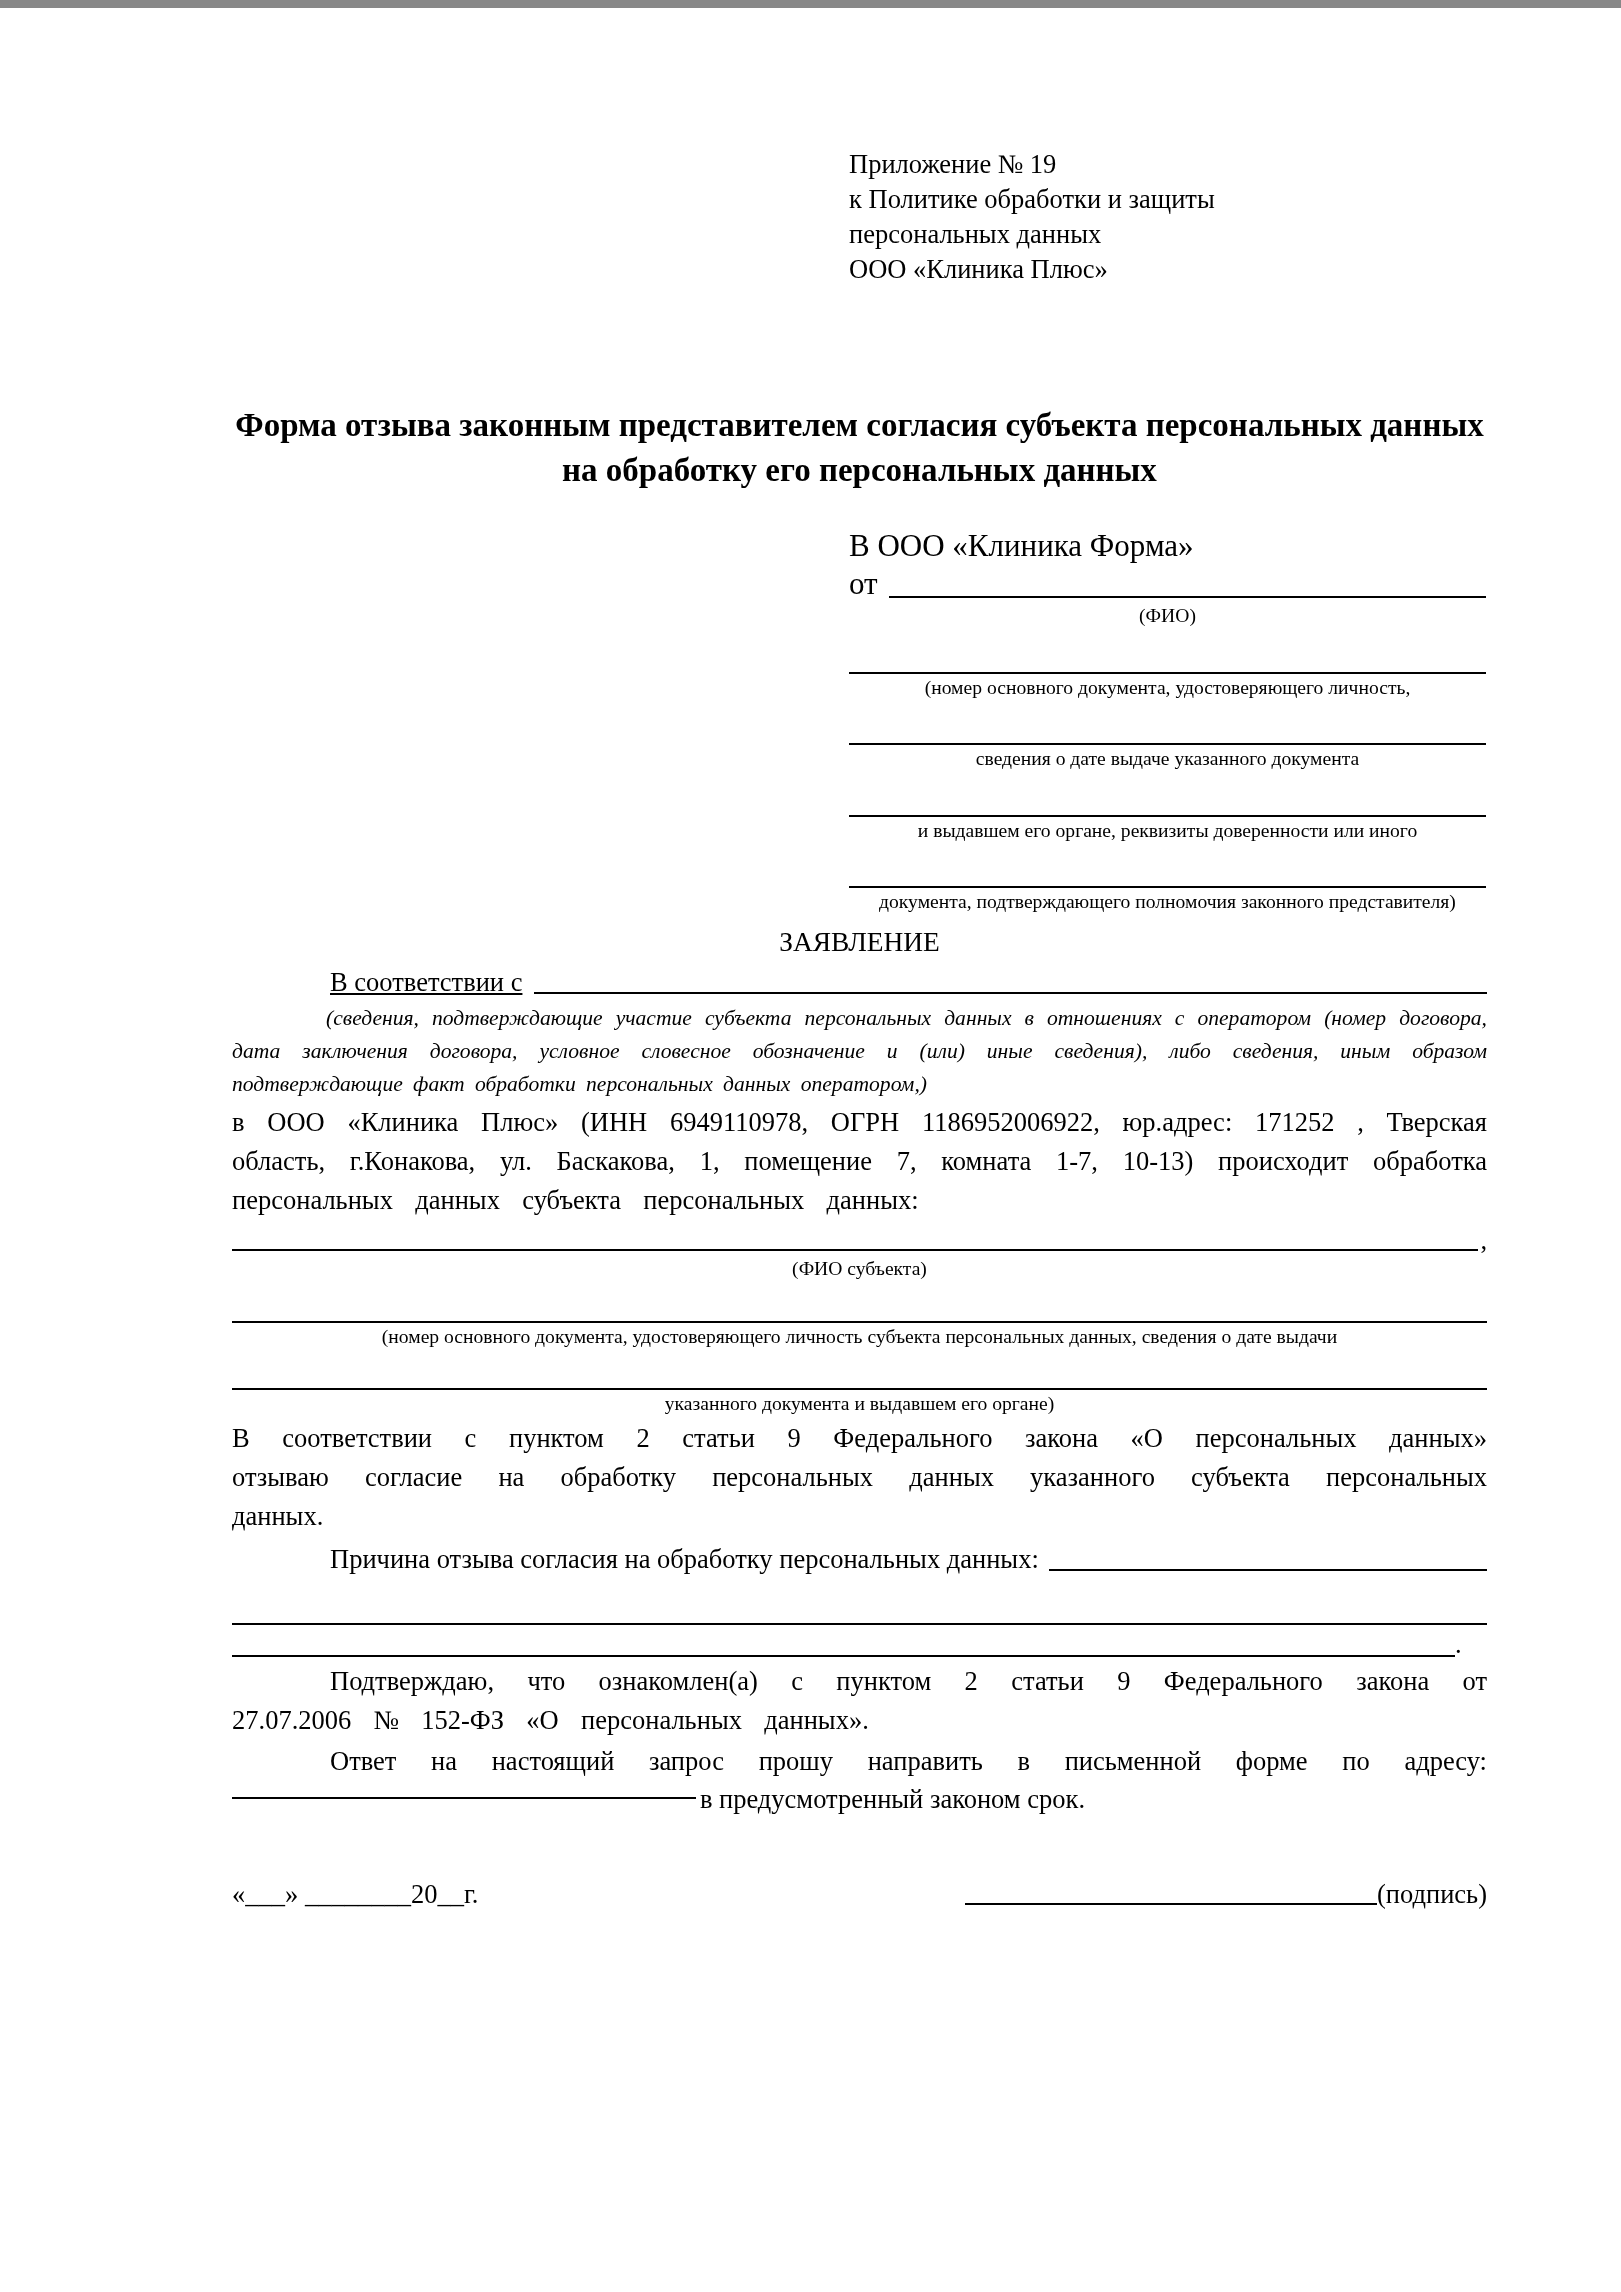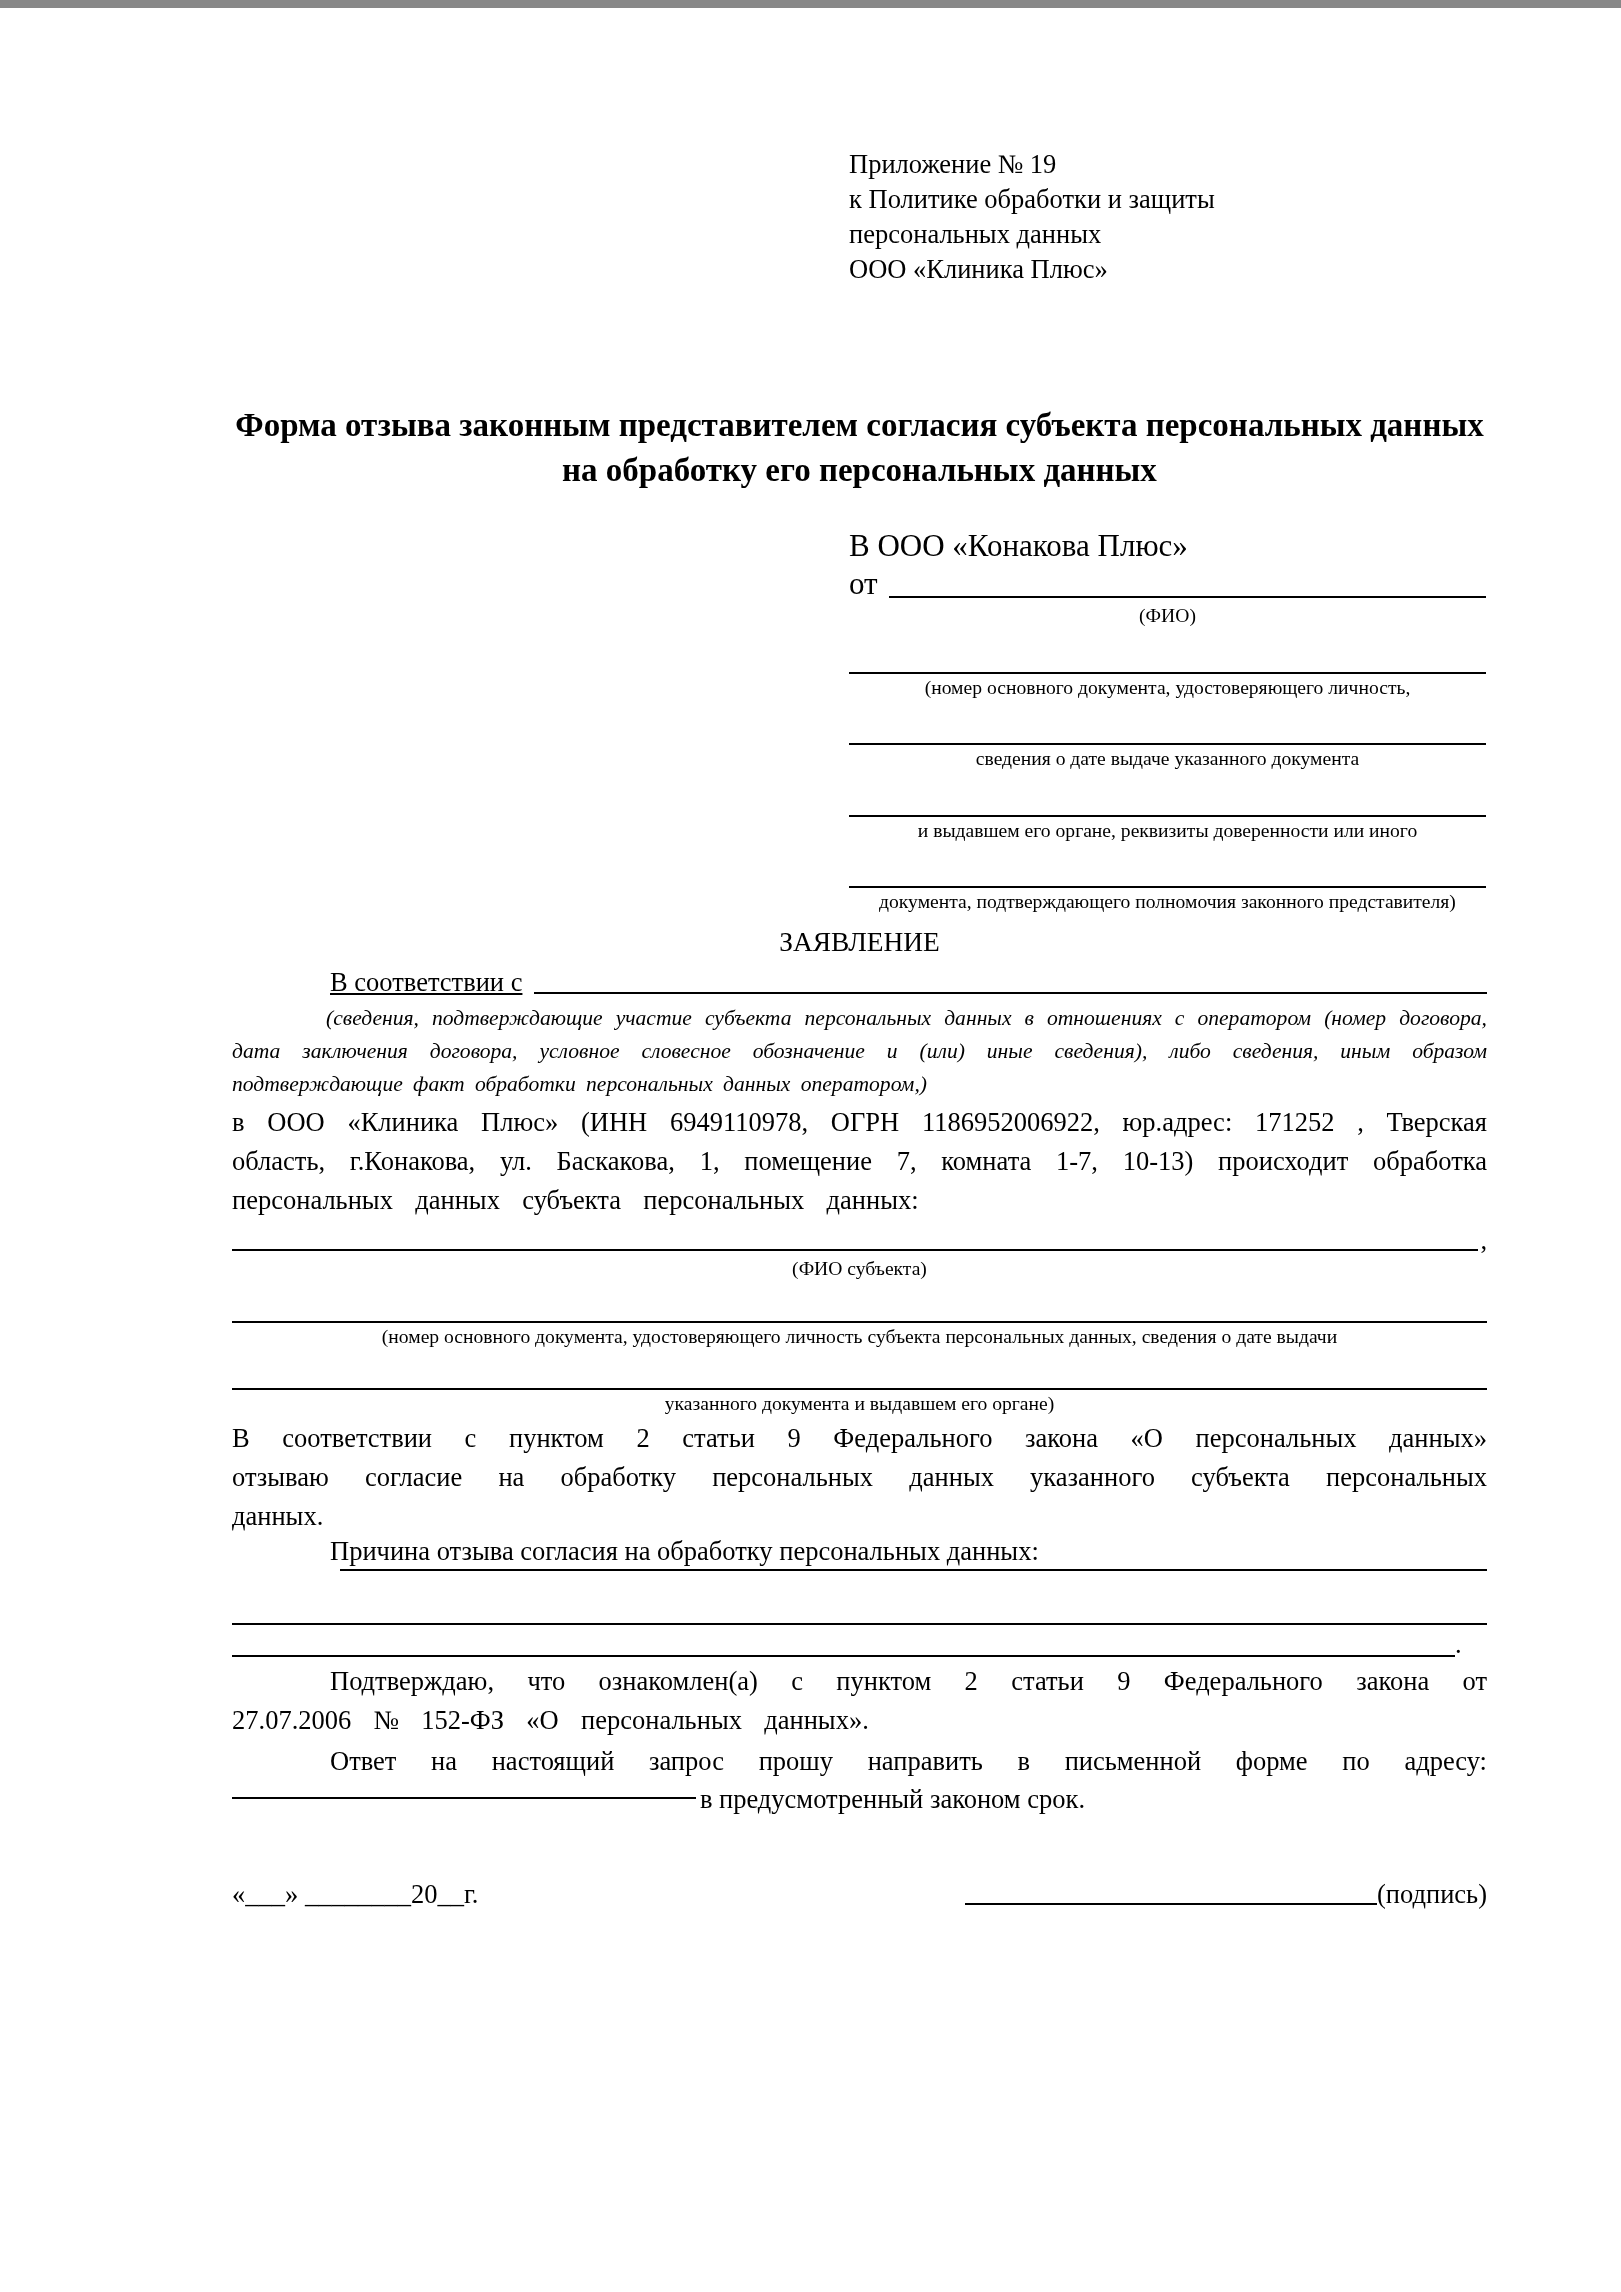--- a/index.html
+++ b/index.html
@@ -35,21 +35,21 @@
   .heading { text-align: center; margin-top: 9.8px; line-height: 37px; font-size: 27.4px; }
   .irow { display: flex; align-items: flex-end; padding-left: 98px; height: 37px; text-decoration: underline; }
   .irow .rline { flex: 1; margin-left: 11.8px; margin-bottom: 3.9px; border-bottom: 2px solid #000; }
   .note { font-size: 21.6px; line-height: 33px; text-align: justify; text-indent: 94px; word-spacing: 4.9px; margin-top: 3.9px; font-style: italic; }
   .para { text-align: justify; line-height: 39px; word-spacing: 15.7px; margin-top: 2px; }
   .indent { text-indent: 98px; }
   .srow { display: flex; align-items: flex-end; height: 29px; margin-top: 5.9px; }
   .srow .rline { flex: 1; margin-bottom: 3.9px; border-bottom: 2px solid #000; }
   .srow .suffix { margin-left: 2px; line-height: 29px; }
   .blank2 { height: 41px; border-bottom: 2px solid #000; }
-  .reason-row { display: flex; height: 39px; padding-left: 98px; flex-direction: column; }
+  .reason-row { display: flex; align-items: flex-end; height: 39px; padding-left: 98px; }
   .reason-row .rline { flex: 1; margin-left: 9.8px; margin-bottom: 3.9px; border-bottom: 2px solid #000; }
   .fullblank { margin-top: 23.5px; height: 27.4px; border-bottom: 2px solid #000; }
   .endrow { display: flex; align-items: flex-end; height: 35px; padding-right: 25.5px; }
   .endrow .rline { flex: 1; margin-bottom: 3.9px; border-bottom: 2px solid #000; }
   .last-just { text-align: justify; text-align-last: justify; text-indent: 98px; line-height: 39px; margin-top: 2px; word-spacing: 5.9px; }
   .reply-row { display: flex; align-items: center; height: 37px; }
   .reply-row .rline { width: 464px; margin-bottom: 3.9px; border-bottom: 2px solid #000; }
   .reply-row .suffix { margin-left: 3.9px; }
 
   
@@ -65,21 +65,21 @@
   <div class="hdr">
     <div>Приложение № 19</div>
     <div>к Политике обработки и защиты</div>
     <div>персональных данных</div>
     <div>ООО «Клиника Плюс»</div>
   </div>
 
   <div class="title">Форма отзыва законным представителем согласия субъекта персональных данных на обработку его персональных данных</div>
 
   <div class="addr">
-    <div class="org">В ООО «Конакова Плюс»</div>
+    <div class="org">В ООО «Клиника Форма»</div>
     <div class="from-row">
       <span>от</span>
       <div class="rline"></div>
     </div>
     <div class="cap">(ФИО)</div>
 
     <div class="blank"></div>
     <div class="cap">(номер основного документа, удостоверяющего личность,</div>
 
     <div class="blank"></div>

